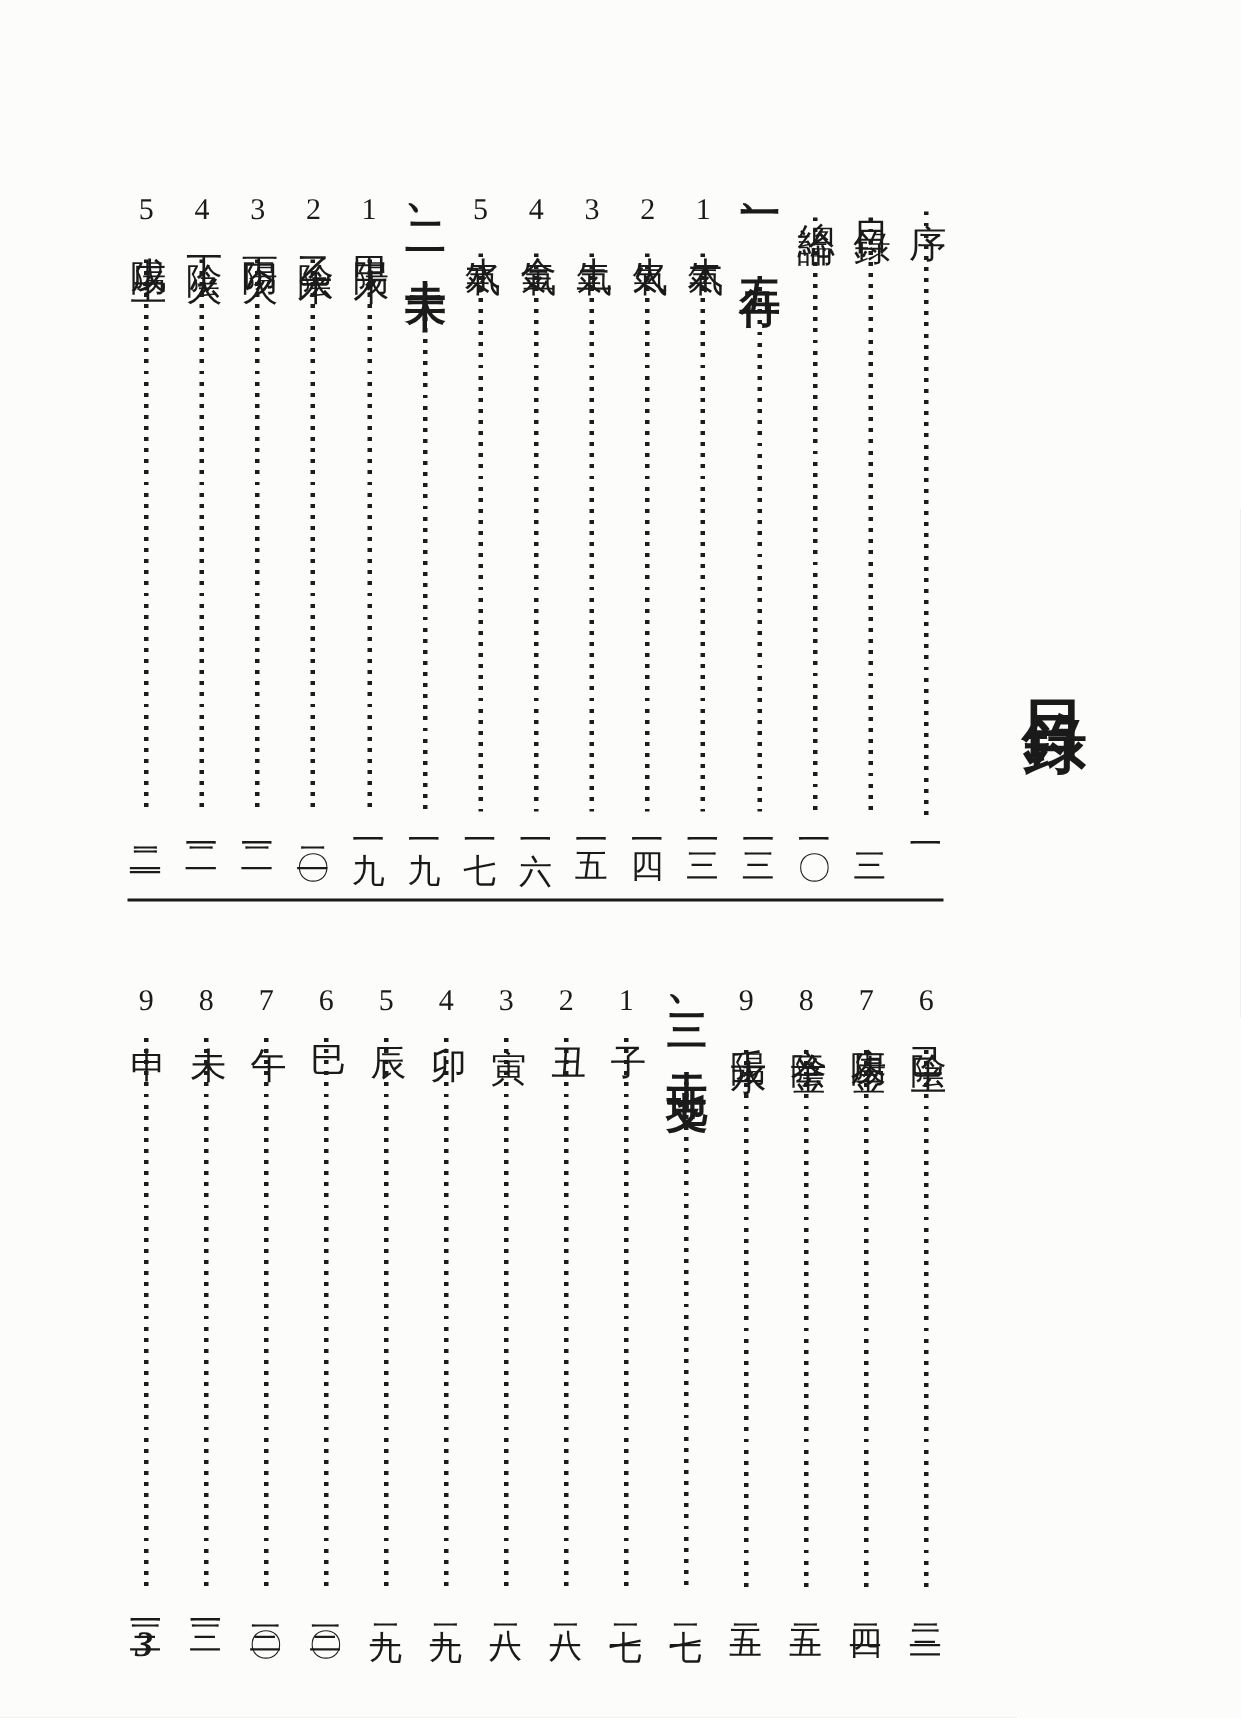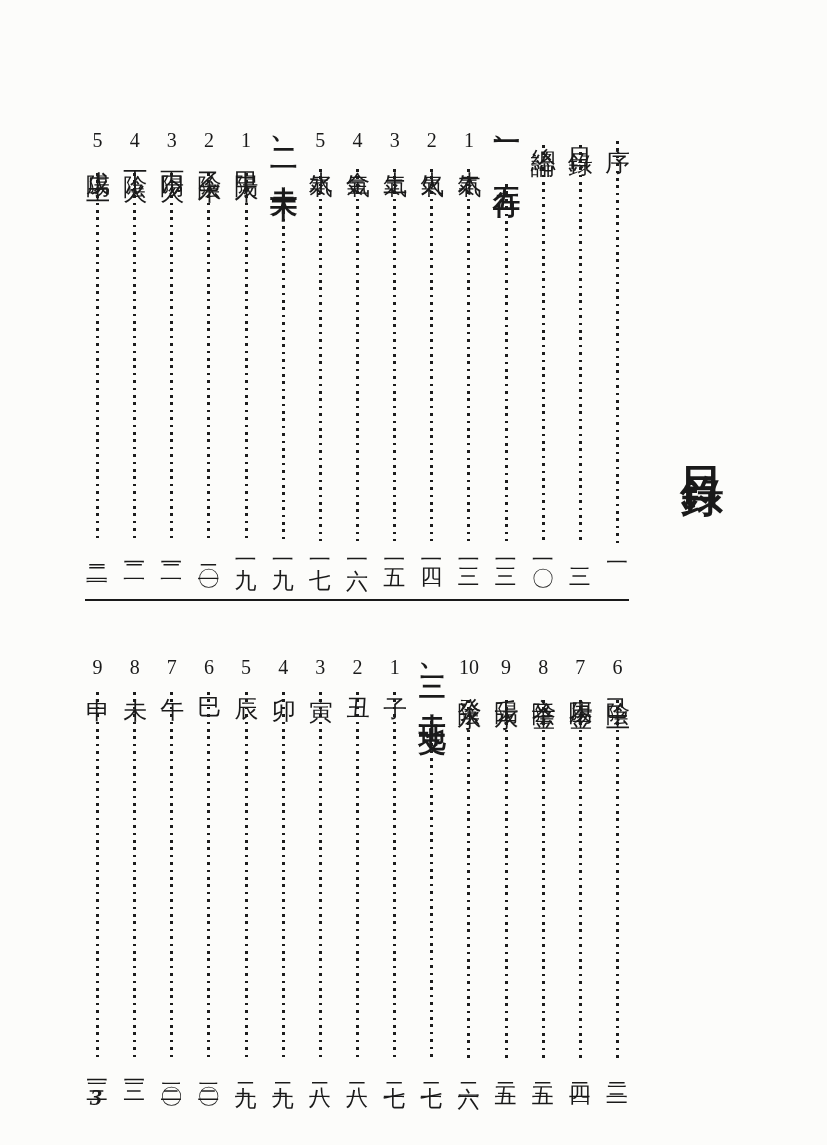--- a/index.html
+++ b/index.html
@@ -189,26 +189,20 @@
     <div class="pagenum">二五</div>
   </div>
 
   <div class="entry">
     <div class="num">9</div>
     <div class="title">壬陽水</div>
     <div class="leader"></div>
     <div class="pagenum">二五</div>
   </div>
 
-  <div class="entry">
-    <div class="num">10</div>
-    <div class="title">癸陰水</div>
-    <div class="leader"></div>
-    <div class="pagenum">二六</div>
-  </div>
 
   <div class="entry header">
 
     <div class="title">三、十二地支</div>
     <div class="leader"></div>
     <div class="pagenum">二七</div>
   </div>
 
   <div class="entry">
     <div class="num">1</div>

